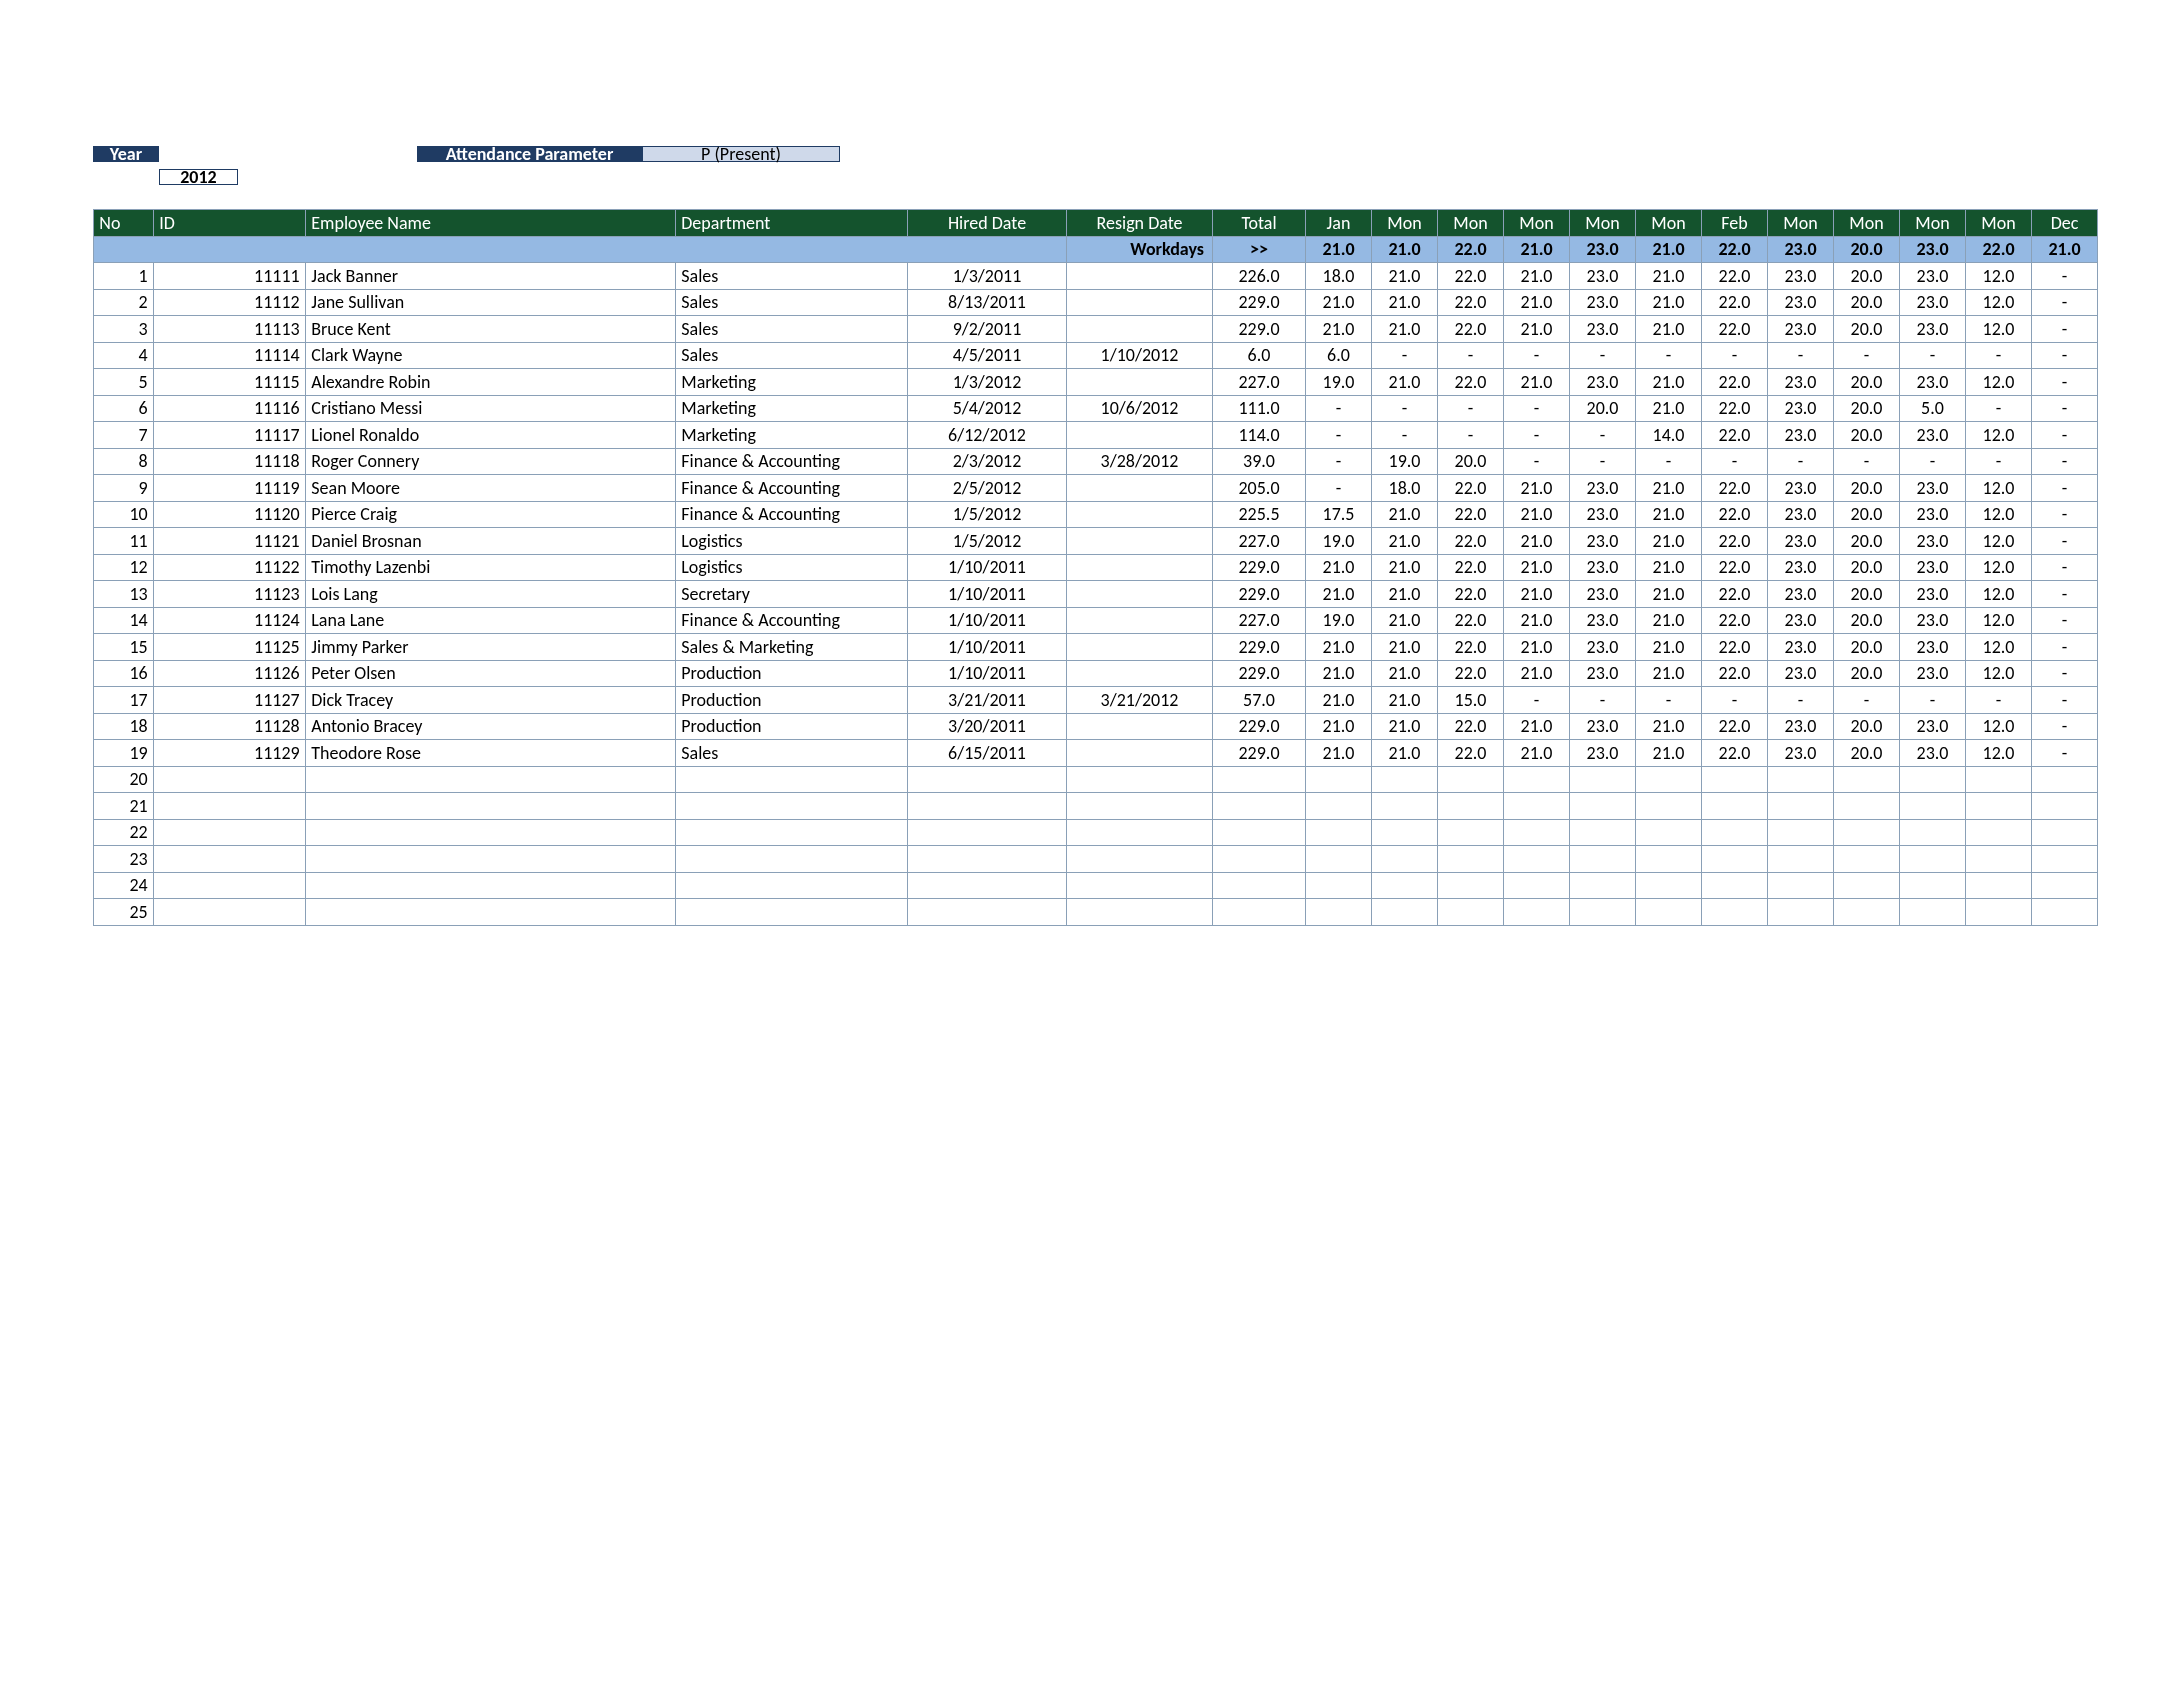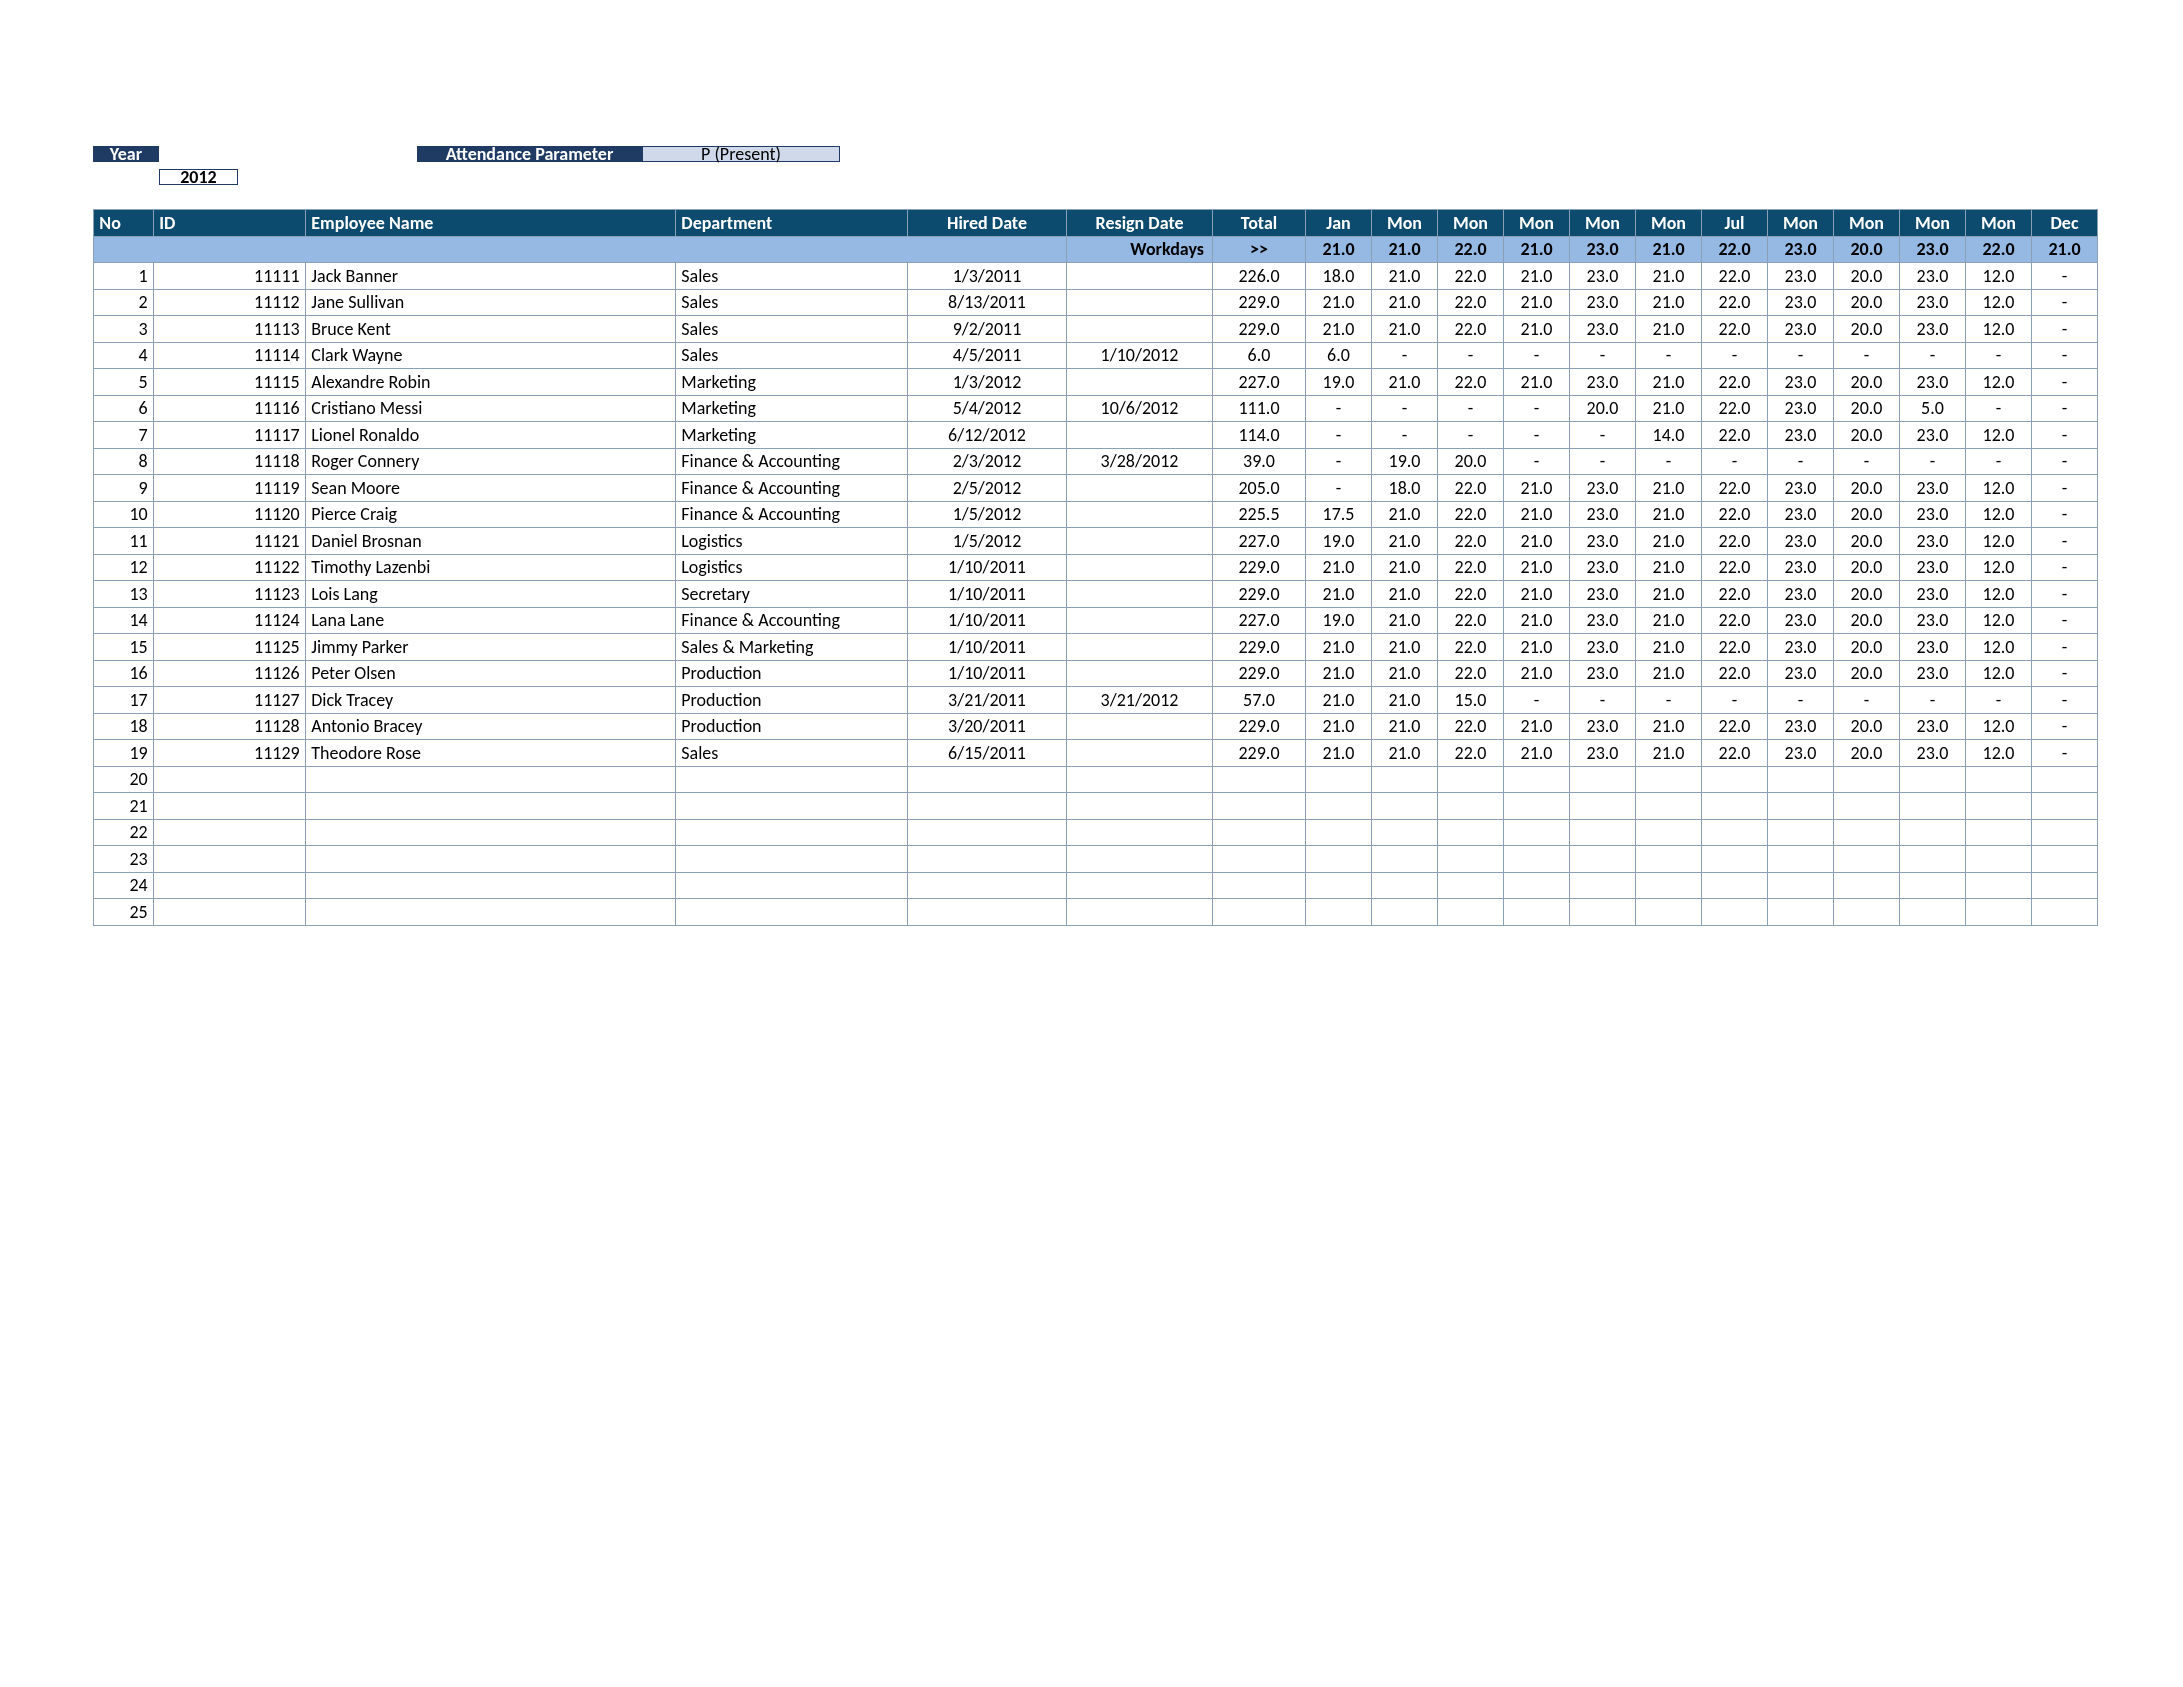--- a/index.html
+++ b/index.html
@@ -50,23 +50,23 @@
   }
   table.grid th, table.grid td {
     border: 0.7px solid #8aa0b7;
     height: 26.5px;
     padding: 0 5.3px;
     white-space: nowrap;
     overflow: hidden;
     text-overflow: clip;
   }
   thead th {
-    background: #0c4a6e;
+    background: #14532d;
     color: #fff;
-    font-weight: 700;
+    font-weight: 400;
     text-align: left;
   }
   thead th.center { text-align: center; }
 
   
   col.c-no    { width: 60px; }
   col.c-id    { width: 152px; }
   col.c-name  { width: 370px; }
   col.c-dept  { width: 232px; }
   col.c-hire  { width: 159px; }
@@ -134,21 +134,21 @@
         <th>Department</th>
         <th class="center">Hired Date</th>
         <th class="center">Resign Date</th>
         <th class="center">Total</th>
         <th class="center">Jan</th>
         <th class="center">Mon</th>
         <th class="center">Mon</th>
         <th class="center">Mon</th>
         <th class="center">Mon</th>
         <th class="center">Mon</th>
-        <th class="center">Jul</th>
+        <th class="center">Feb</th>
         <th class="center">Mon</th>
         <th class="center">Mon</th>
         <th class="center">Mon</th>
         <th class="center">Mon</th>
         <th class="center">Dec</th>
       </tr>
     </thead>
     <tbody id="tbody">
 
       <tr class="subhdr">

